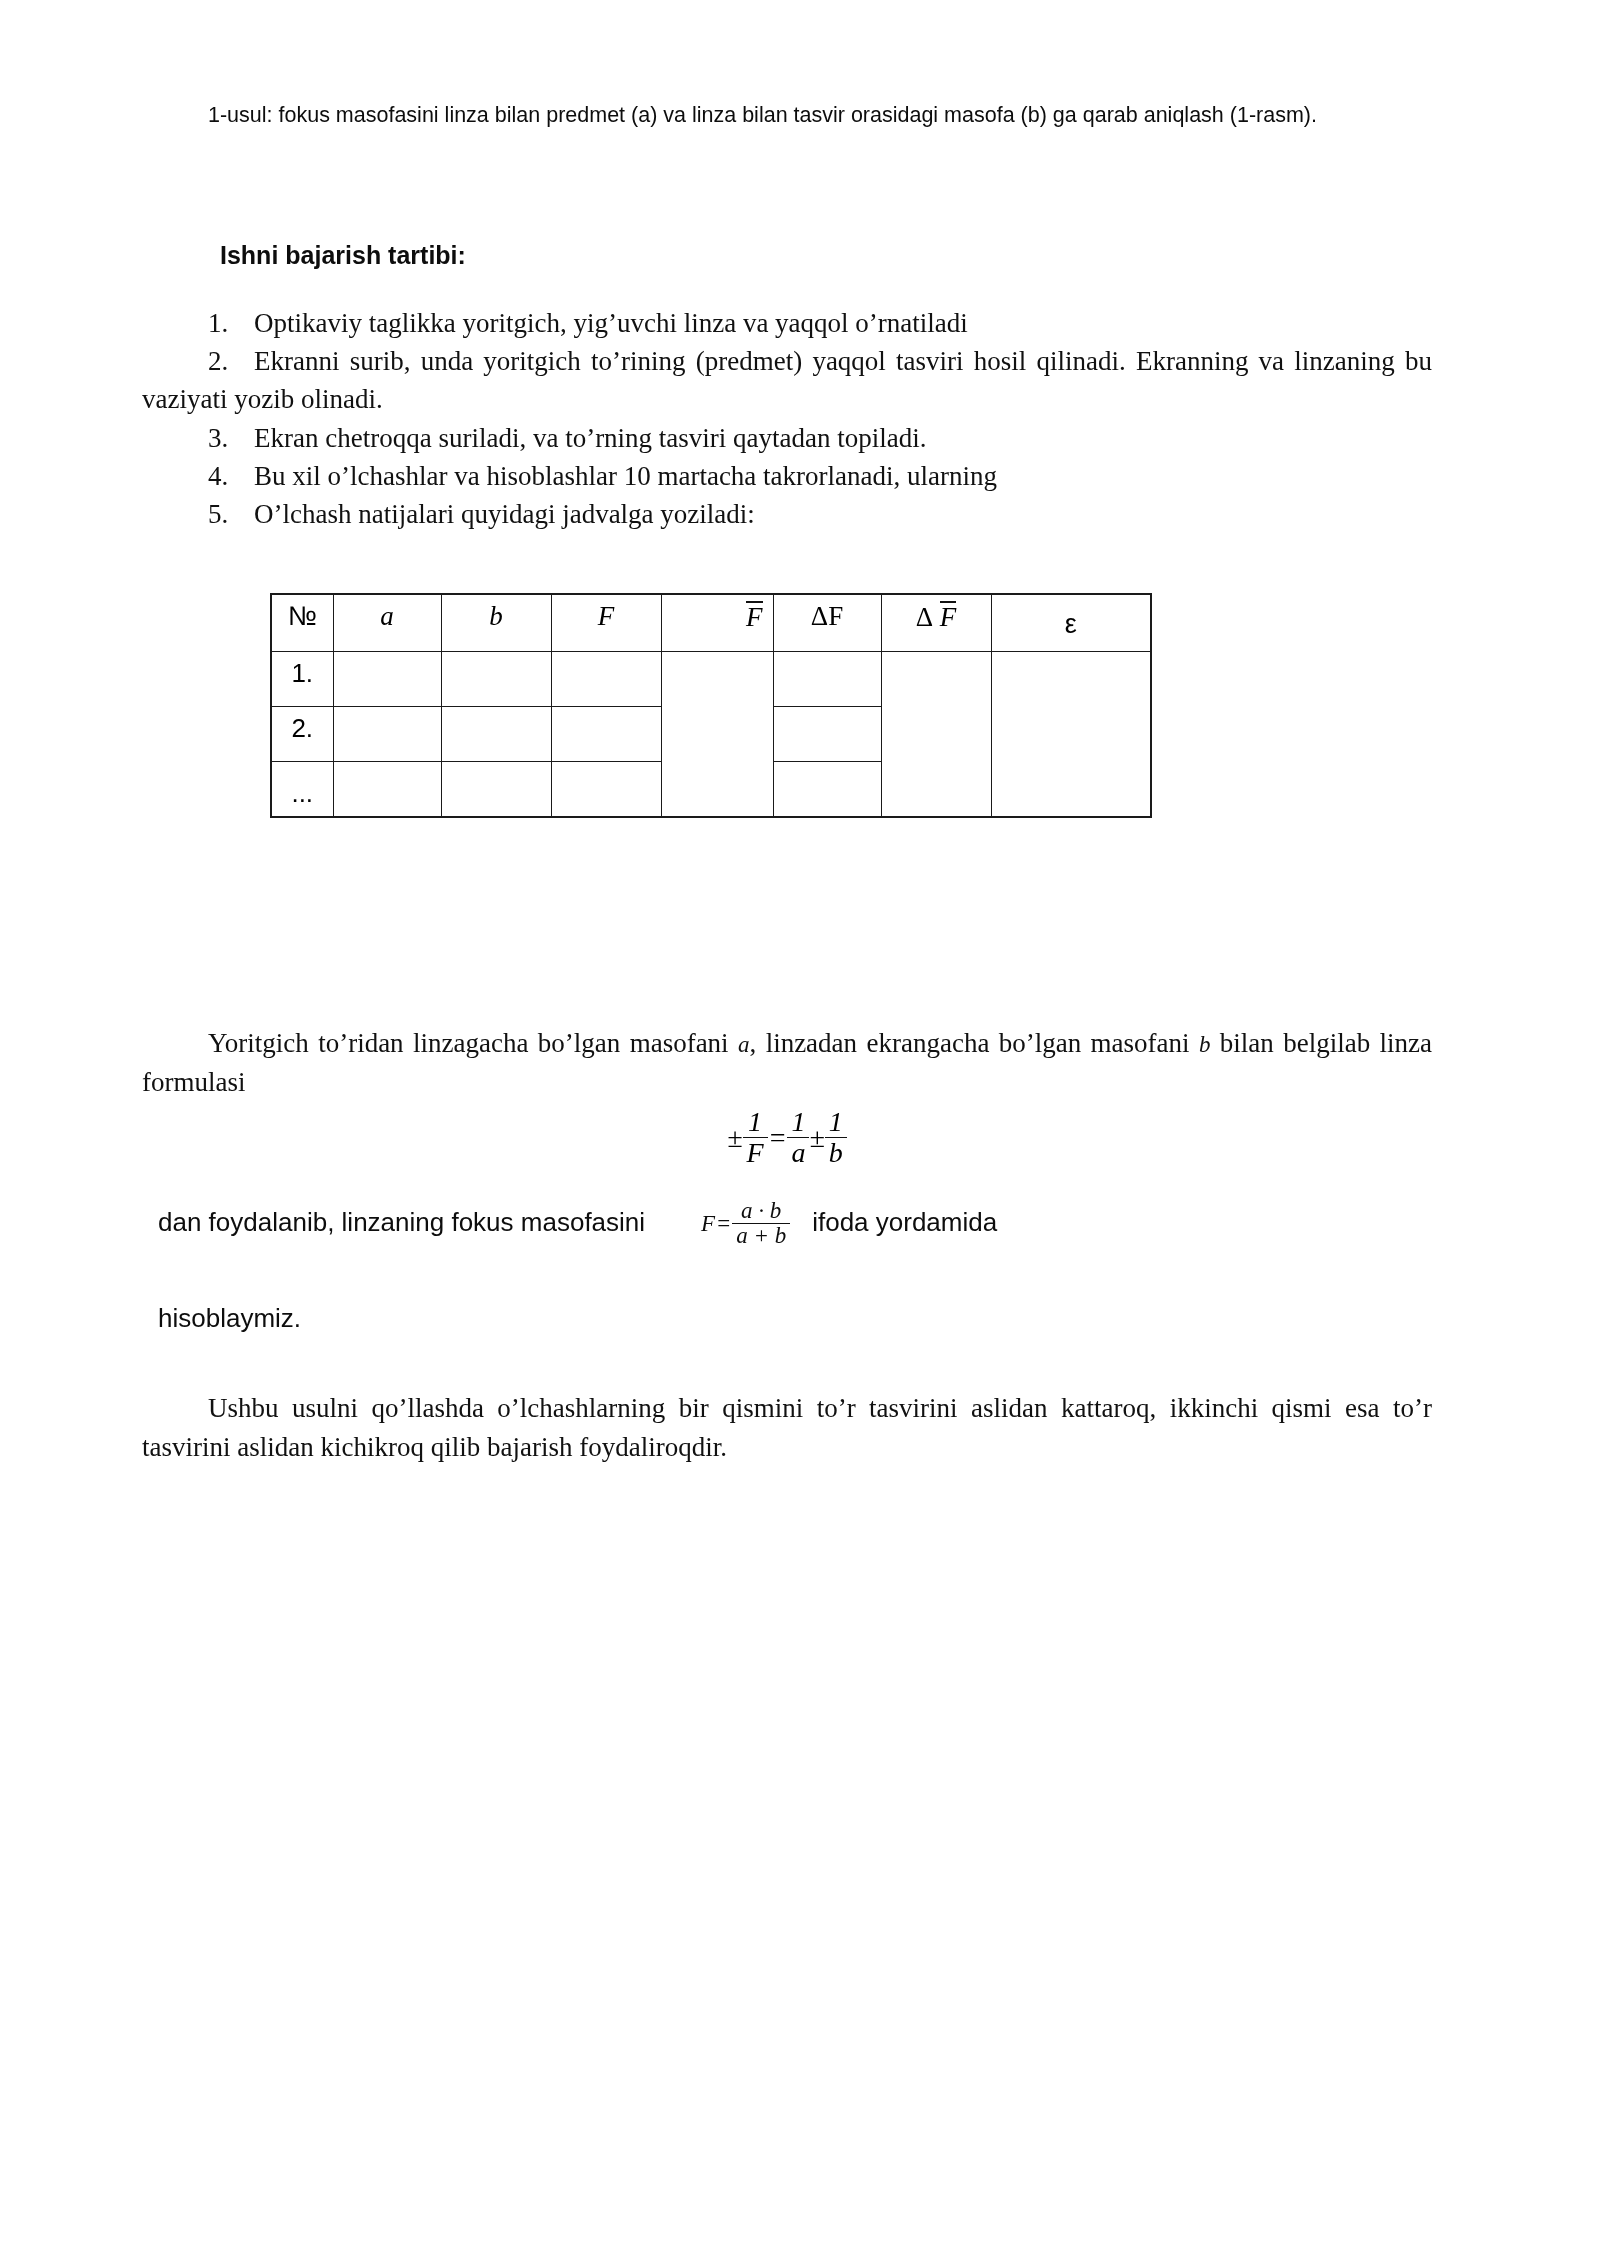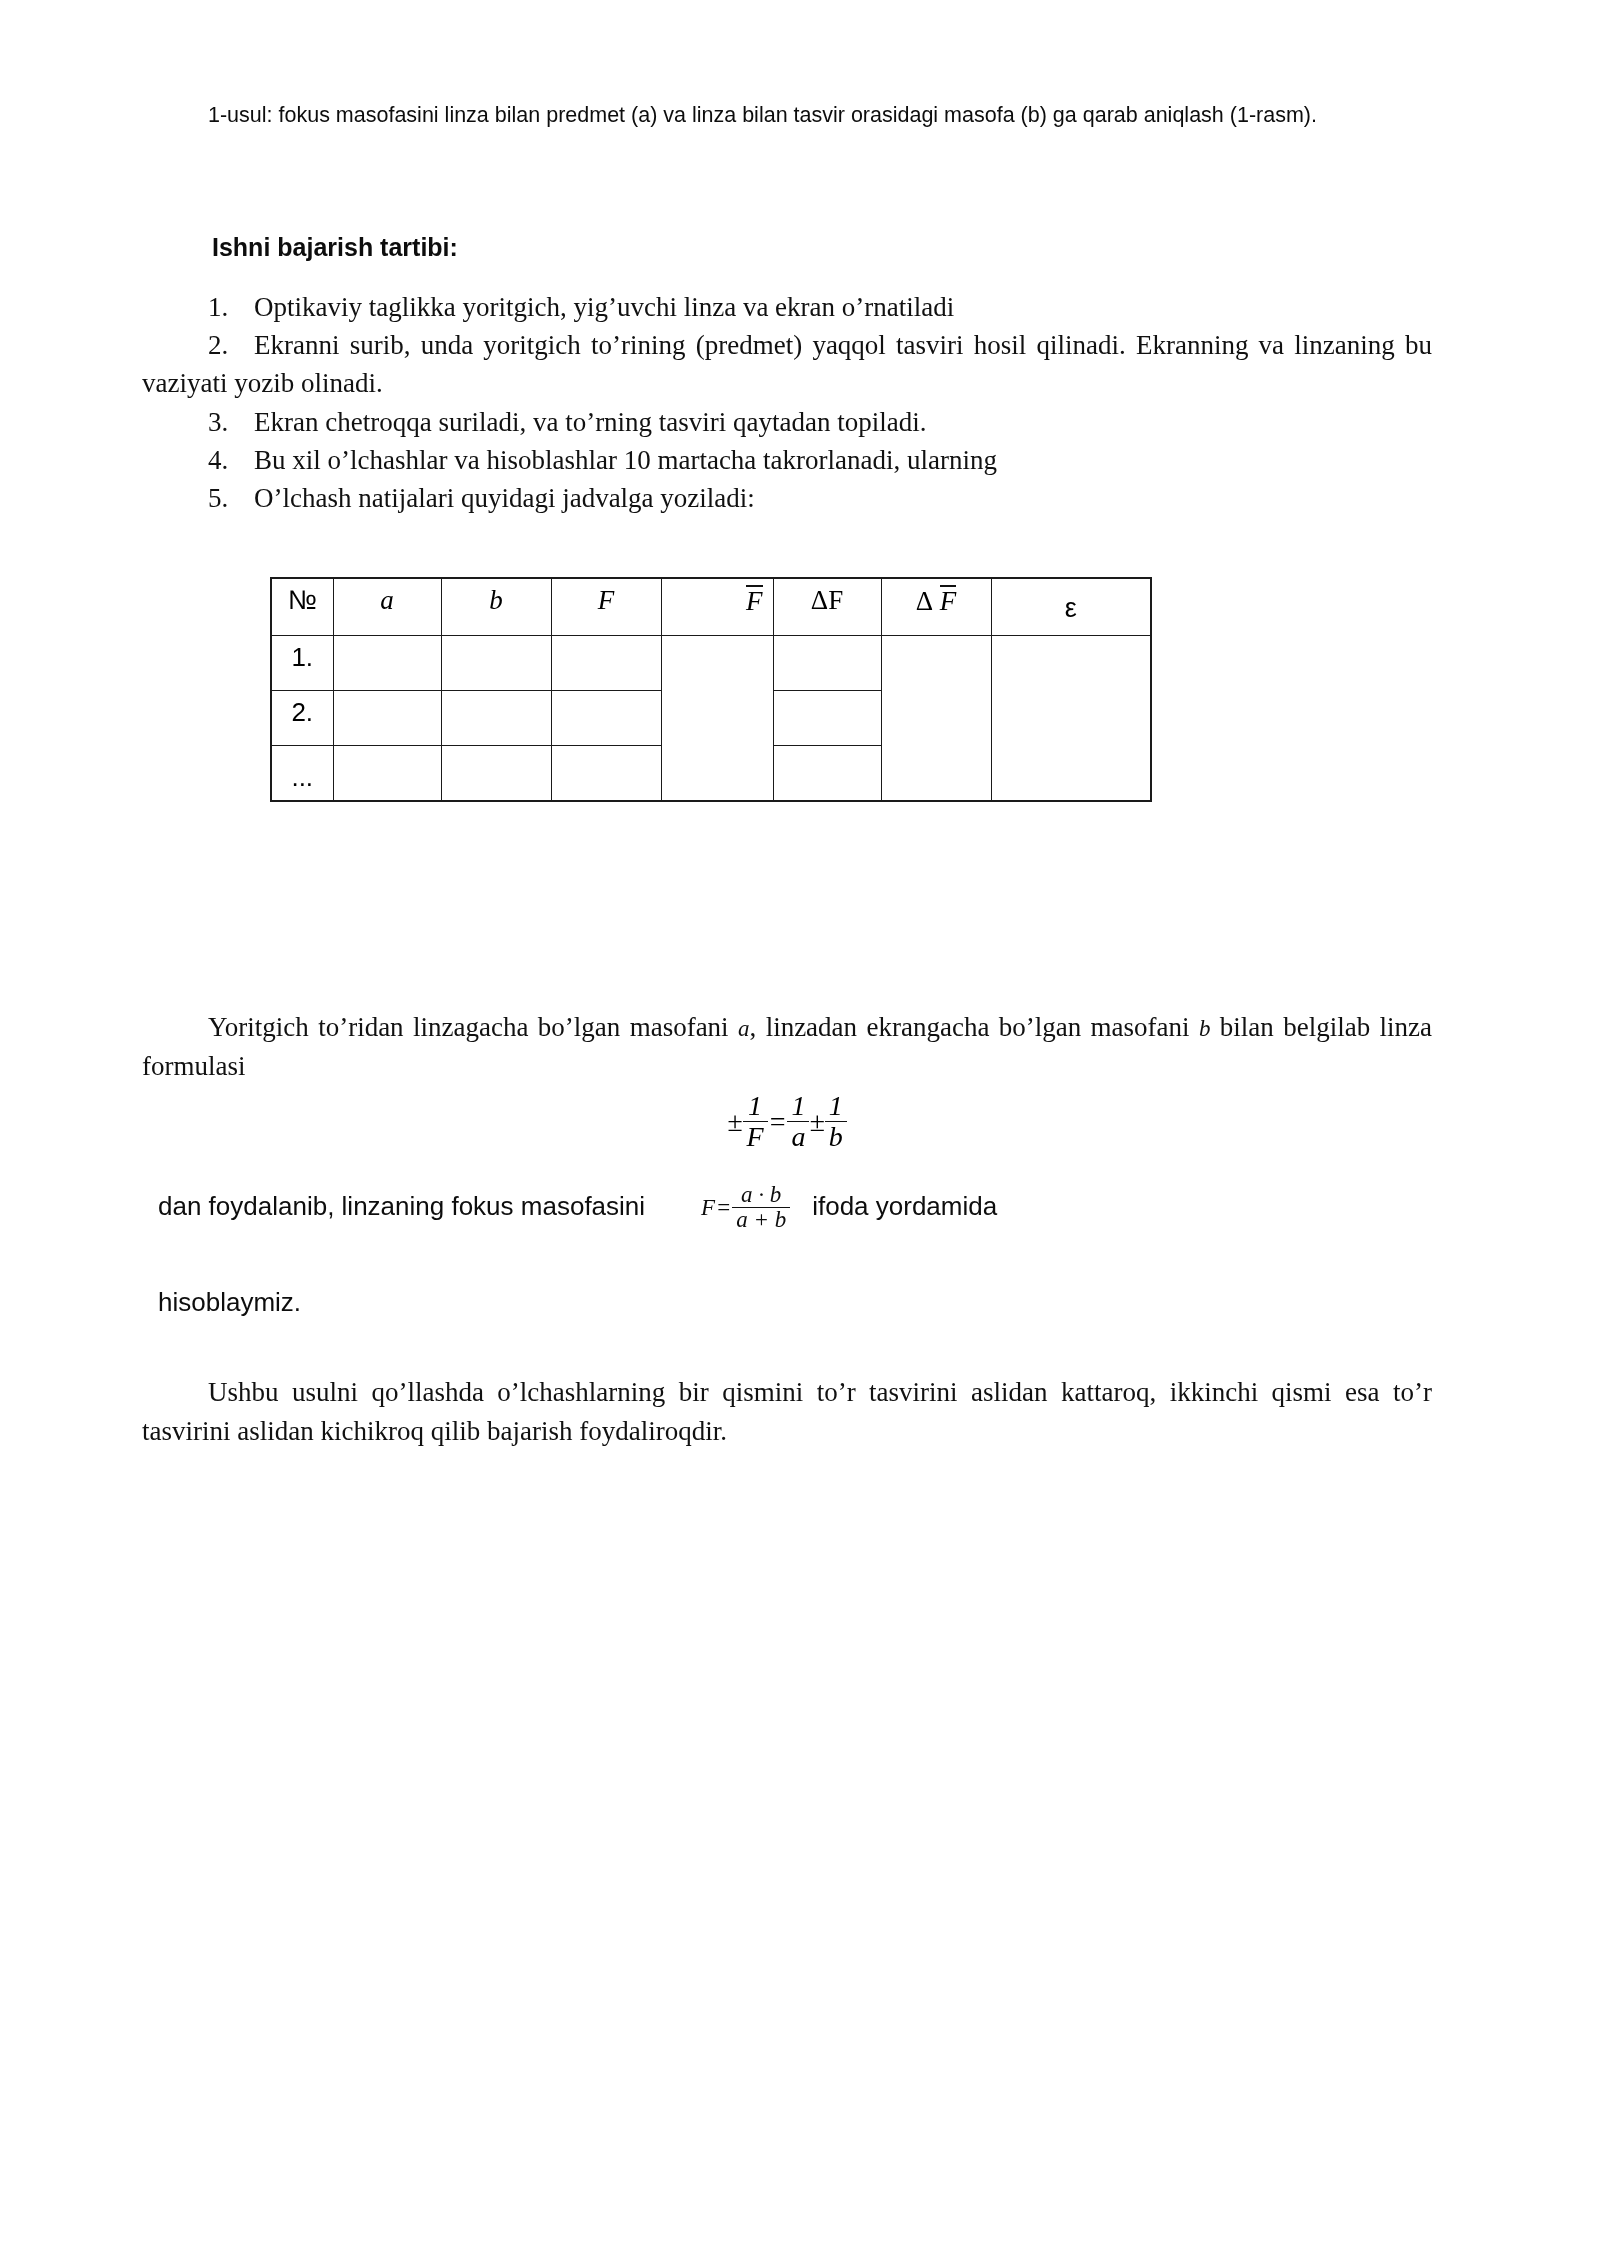--- a/index.html
+++ b/index.html
@@ -56,21 +56,21 @@
     color: #111111;
     margin: 0;
   }
   .indent { text-indent: 66px; }
 
   .bold-head {
     font-family: "Liberation Sans", sans-serif;
     font-weight: bold;
     font-size: 25px;
     color: #0d0d0d;
-    margin: 4px;
+    margin: 12px;
     padding-left: 66px;
   }
 
   .num-item {
     font-family: "Liberation Serif", serif;
     font-size: 27px;
     line-height: 1.42;
     color: #111111;
     text-align: justify;
     margin: 0;
@@ -181,21 +181,21 @@
 
     <div style="height:14px"></div>
 
 
     <div style="height:8px"></div>
 
     <p class="bold-head">Ishni bajarish tartibi:</p>
 
     <div style="height:22px"></div>
 
-    <p class="num-item"><span class="mk">1.</span><span>Optikaviy taglikka yoritgich, yig’uvchi linza va ekran o’rnatiladi</span></p>
+    <p class="num-item"><span class="mk">1.</span><span>Optikaviy taglikka yoritgich, yig’uvchi linza va yaqqol o’rnatiladi</span></p>
 
     <p class="num-item"><span class="mk">2.</span><span>Ekranni surib, unda yoritgich to’rining (predmet) yaqqol tasviri hosil qilinadi. Ekranning va linzaning bu vaziyati yozib olinadi.</span></p>
 
     <p class="num-item"><span class="mk">3.</span><span>Ekran chetroqqa suriladi, va to’rning tasviri qaytadan topiladi.</span></p>
 
     <p class="num-item"><span class="mk">4.</span><span>Bu xil o’lchashlar va hisoblashlar 10 martacha takrorlanadi, ularning</span></p>
 
 
     <p class="num-item"><span class="mk">5.</span><span>O’lchash natijalari quyidagi jadvalga yoziladi:</span></p>
 

